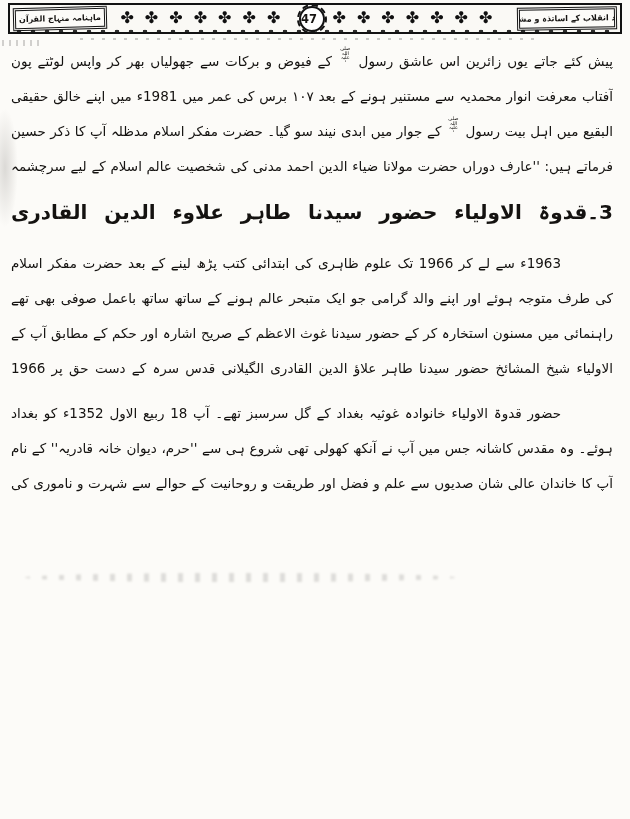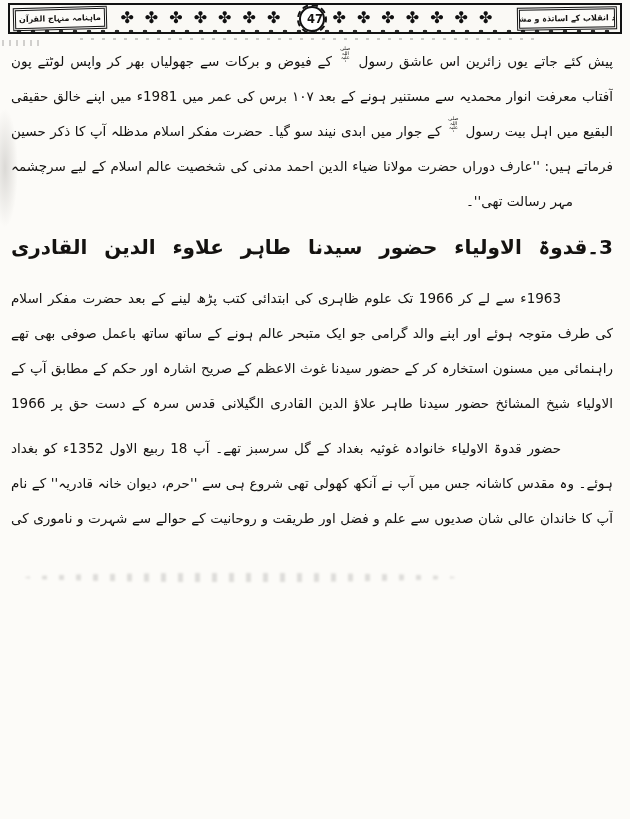--- a/index.html
+++ b/index.html
@@ -29,21 +29,21 @@
     flex:1 1 auto; display:flex; align-items:center; justify-content:space-between;
     height:100%; overflow:hidden; padding:0 4px;
   }
   .motif-run {
     font-size:16px; line-height:16px; letter-spacing:11px; white-space:nowrap;
     overflow:hidden; color:#101010; flex:1 1 auto; text-align:center; margin-top:-2px;
   }
   .page-circle {
     flex:0 0 auto; width:26px; height:26px; border-radius:50%;
     background:#fff; border:2.5px solid #121212; outline:2.5px dashed #121212; outline-offset:0;
-    display:flex; align-items:center; justify-content:flex-start; margin:0 2px;
+    display:flex; align-items:center; justify-content:flex-end; margin:0 2px;
   }
   .page-circle span { font-size:11.5px; font-weight:bold; direction:ltr; }
   .scallops {
     position:absolute; left:2px; right:2px; bottom:0; height:5px;
     background:radial-gradient(circle at 50% 100%, #161616 2.1px, transparent 2.6px);
     background-size:14px 5px; background-repeat:repeat-x; opacity:.9;
   }
 
   
   .scan-rule {
@@ -119,21 +119,20 @@
   </div>
 
   <div class="scan-rule"></div>
 
   <div class="body-text">
 
     <div class="t-line">پیش کئے جاتے یوں زائرین اس عاشق رسول <span class="saw">صلی اللہ علیہ وسلم</span> کے فیوض و برکات سے جھولیاں بھر کر واپس لوٹتے پون صدی تک یہ</div>
     <div class="t-line">آفتاب معرفت انوار محمدیہ سے مستنیر ہونے کے بعد ۱۰۷ برس کی عمر میں 1981ء میں اپنے خالق حقیقی سے جاملا اور جنت</div>
     <div class="t-line">البقیع میں اہل بیت رسول <span class="saw">صلی اللہ علیہ وسلم</span> کے جوار میں ابدی نیند سو گیا۔ حضرت مفکر اسلام مدظلہ آپ کا ذکر حسین کرتے ہوئے</div>
     <div class="t-line">فرماتے ہیں: ''عارف دوراں حضرت مولانا ضیاء الدین احمد مدنی کی شخصیت عالم اسلام کے لیے سرچشمہ انوار نبوت اور تنویر</div>
-    <div class="t-line end end-gap">مہر رسالت تھی''۔</div>
 
     <h2 class="section-heading">3۔قدوۃ الاولیاء حضور سیدنا طاہر علاوء الدین القادری الگیلانی</h2>
 
     <div class="t-line indent">1963ء سے لے کر 1966 تک علوم ظاہری کی ابتدائی کتب پڑھ لینے کے بعد حضرت مفکر اسلام علوم باطنی</div>
     <div class="t-line">کی طرف متوجہ ہوئے اور اپنے والد گرامی جو ایک متبحر عالم ہونے کے ساتھ ساتھ باعمل صوفی بھی تھے کی ہدایت و</div>
     <div class="t-line">راہنمائی میں مسنون استخارہ کر کے حضور سیدنا غوث الاعظم کے صریح اشارہ اور حکم کے مطابق آپ کے جگر گوشہ قدوۃ</div>
     <div class="t-line">الاولیاء شیخ المشائخ حضور سیدنا طاہر علاؤ الدین القادری الگیلانی قدس سرہ کے دست حق پر 1966 کوئٹہ حاضر ہو کر شرف</div>
 
     <div class="t-line indent para-3">حضور قدوۃ الاولیاء خانوادہ غوثیہ بغداد کے گل سرسبز تھے۔ آپ 18 ربیع الاول 1352ء کو بغداد میں پیدا</div>
     <div class="t-line">ہوئے۔ وہ مقدس کاشانہ جس میں آپ نے آنکھ کھولی تھی شروع ہی سے ''حرم، دیوان خانہ قادریہ'' کے نام سے مشہور تھا۔</div>

